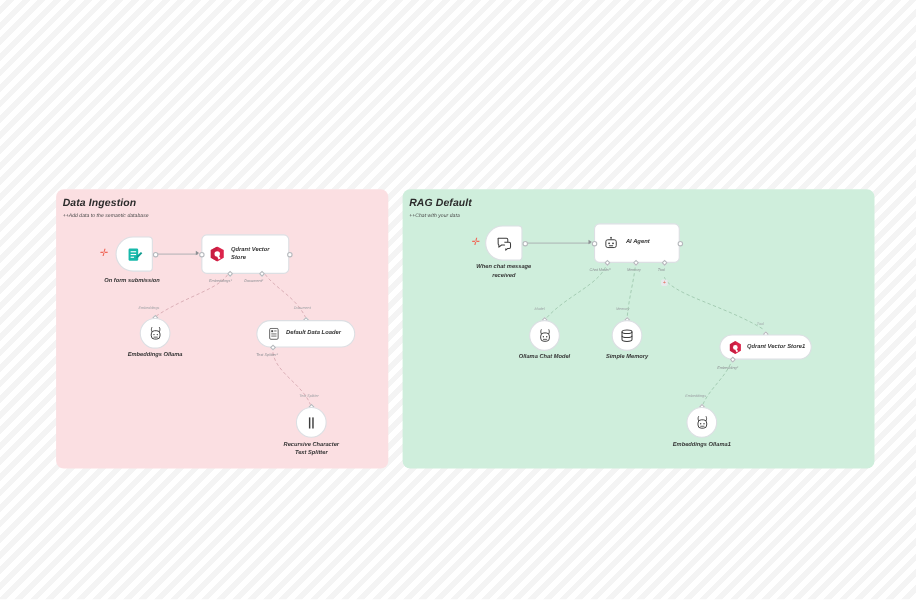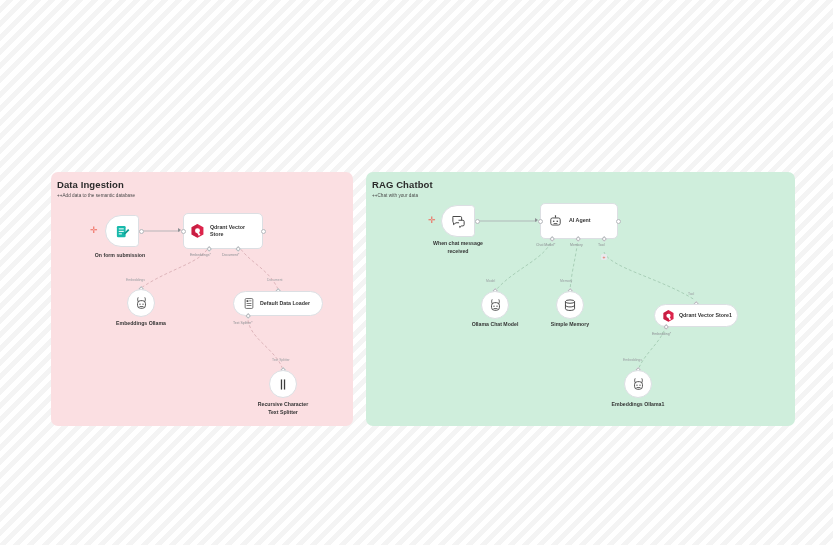--- a/index.html
+++ b/index.html
@@ -9,20 +9,21 @@
     font-family: "Liberation Sans", sans-serif;
   }
   #canvas {
     position: relative;
     width: 833px; height: 545px;
     background-color: #ffffff;
     background-image: repeating-linear-gradient(
        -45deg,
        #ffffff 0px, #ffffff 5px,
        #f4f4f4 5px, #f4f4f4 10px);
+    font-style: italic;
   }
   
   .group {
     position: absolute;
     border-radius: 7px;
   }
   .group-title {
     position: absolute;
     font-size: 9.5px;
     font-weight: bold;
@@ -142,21 +143,21 @@
 <body>
 
 <div id="canvas">
 
   <div class="group" id="grp-ingest"></div>
   <div class="group" id="grp-rag"></div>
 
   <div class="group-title" style="left:57px; top:179px;">Data Ingestion</div>
   <div class="group-sub" style="left:57px; top:193px;">++Add data to the semantic database</div>
 
-  <div class="group-title" style="left:372px; top:179px;">RAG Chatbot</div>
+  <div class="group-title" style="left:372px; top:179px;">RAG Default</div>
   <div class="group-sub" style="left:372px; top:193px;">++Chat with your data</div>
 
   <svg id="wires">
 
     <line x1="141" y1="231" x2="180" y2="231" stroke="#a7aaae" stroke-width="0.8"></line>
 
     <path d="M209,245 C205,262 170,268 141,288" stroke="#d6a9b0" stroke-width="0.8" fill="none" stroke-dasharray="3,2.2"></path>
 
     <path d="M238,245 C248,262 268,268 278,289" stroke="#d6a9b0" stroke-width="0.8" fill="none" stroke-dasharray="3,2.2"></path>
 

